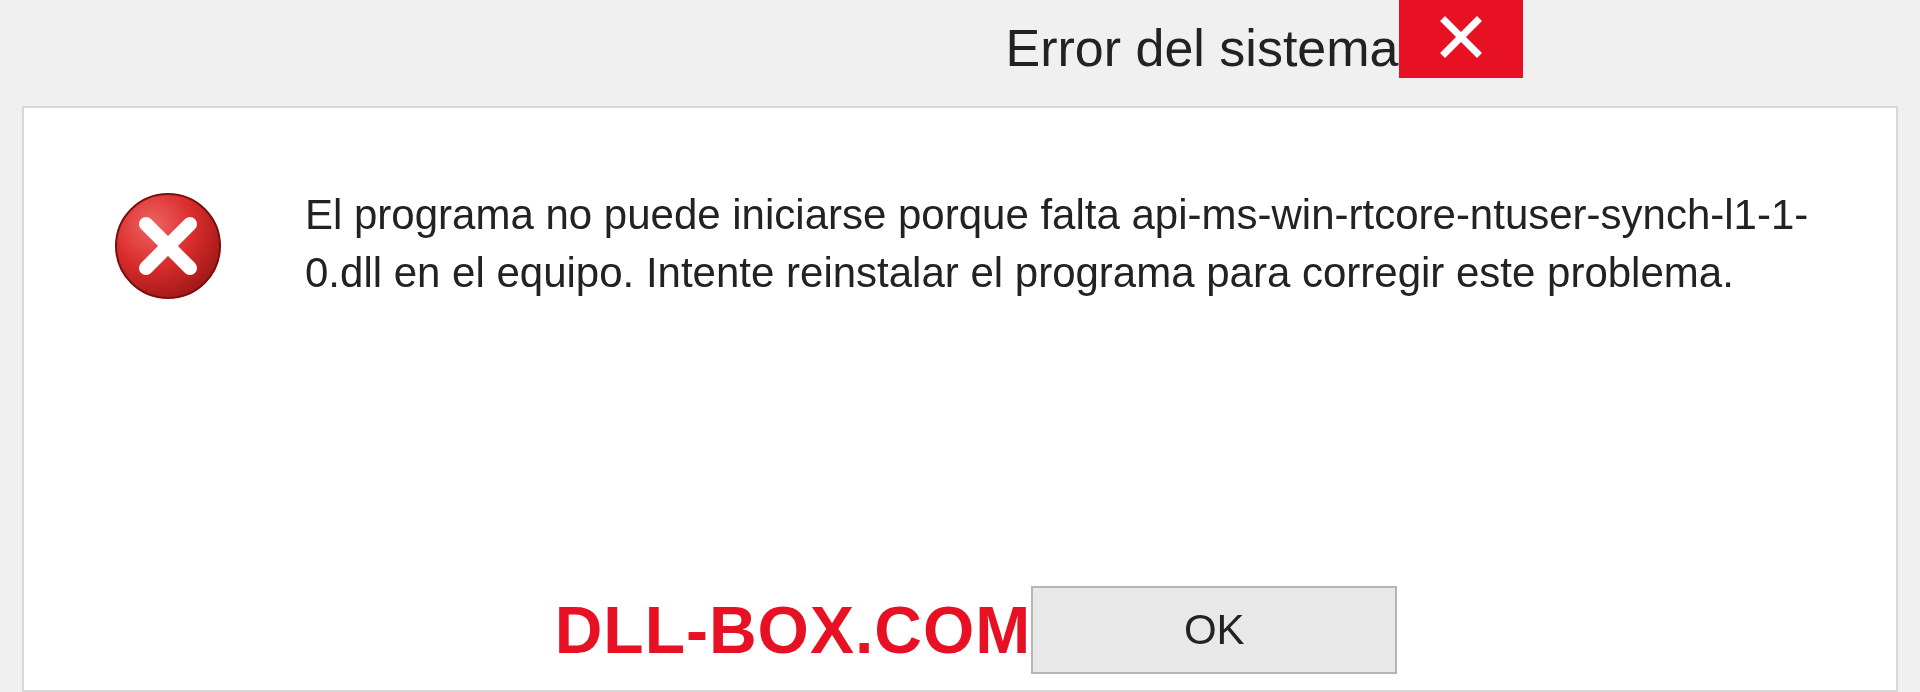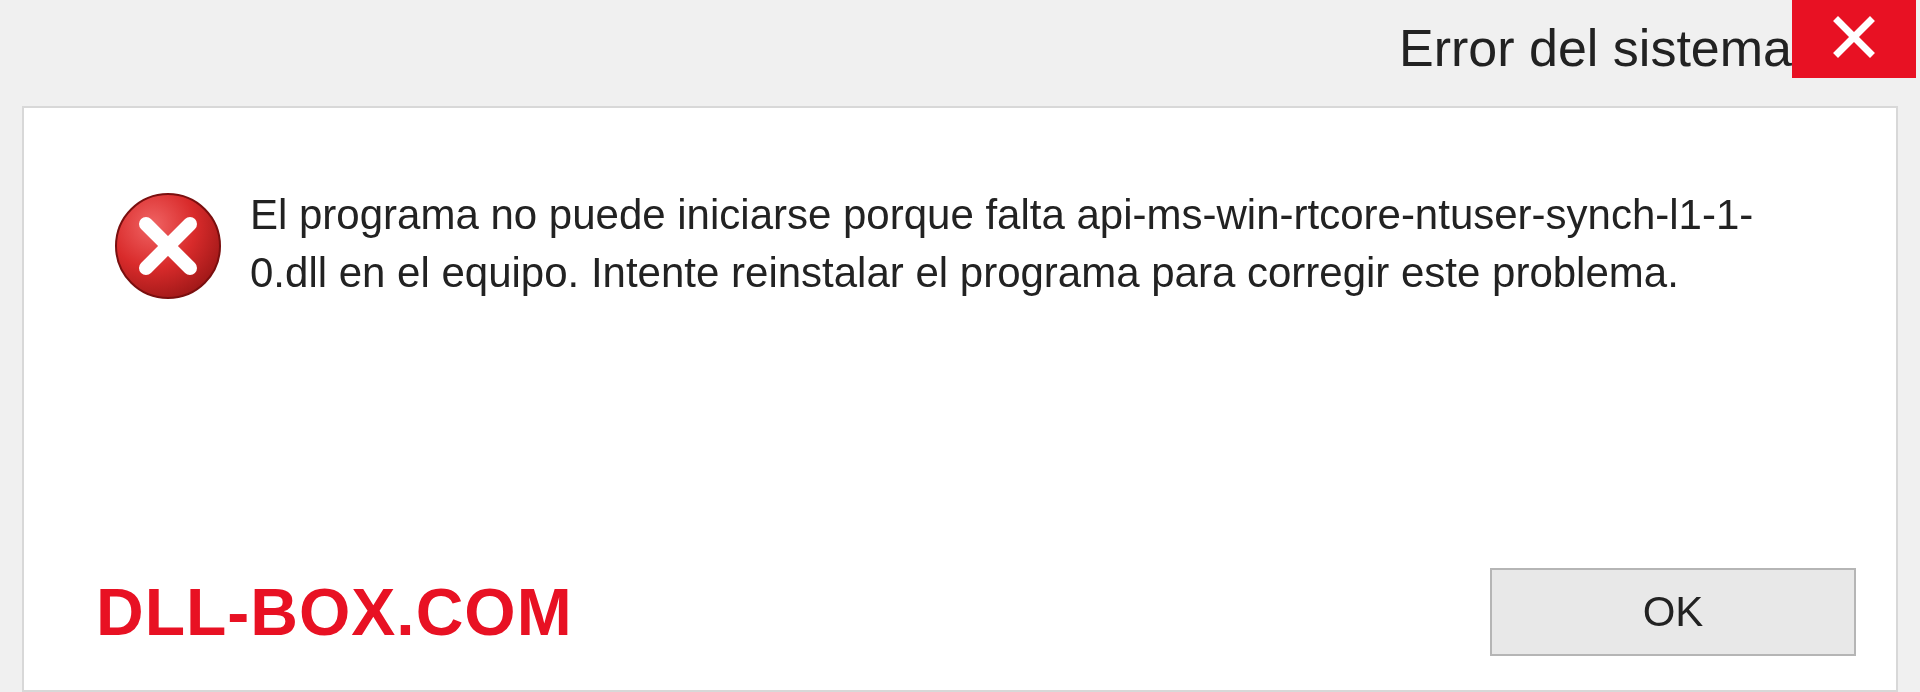--- a/index.html
+++ b/index.html
@@ -18,21 +18,21 @@
     .dialog {
       width: 100%;
       height: 100%;
       background: #f0f0f0;
       display: flex;
       flex-direction: column;
     }
     .titlebar {
       display: flex;
       align-items: flex-start;
-      justify-content: flex-end;
+      justify-content: center;
       padding: 0;
       height: 90px;
     }
     .title-text {
       font-size: 52px;
       color: #222;
       padding: 18px 0 0 612px;
       font-weight: 400;
     }
     .close-btn {
@@ -55,43 +55,43 @@
       border: 2px solid #d8d8d8;
       flex: 1;
       display: flex;
       flex-direction: column;
       position: relative;
     }
     .content-row {
       display: flex;
       align-items: flex-start;
       padding: 78px 60px 0 90px;
-      gap: 28px;
+      gap: 83px;
       flex: 1;
     }
     .error-icon-wrap {
       flex-shrink: 0;
       padding-top: 6px;
     }
     .error-icon {
       width: 108px;
       height: 108px;
     }
     .message-text {
       font-size: 42px;
       line-height: 1.38;
       color: #222;
       max-width: 1560px;
       font-weight: 400;
     }
     .footer-row {
       display: flex;
       align-items: center;
-      justify-content: space-between;
-      padding: 0 40px 34px 72px;
+      justify-content: center;
+      padding: 0 40px 16px 72px;
     }
     .watermark {
       font-size: 66px;
       font-weight: 800;
       color: #e81123;
       letter-spacing: 1px;
       font-family: Arial, sans-serif;
     }
     .ok-btn {
       width: 366px;

